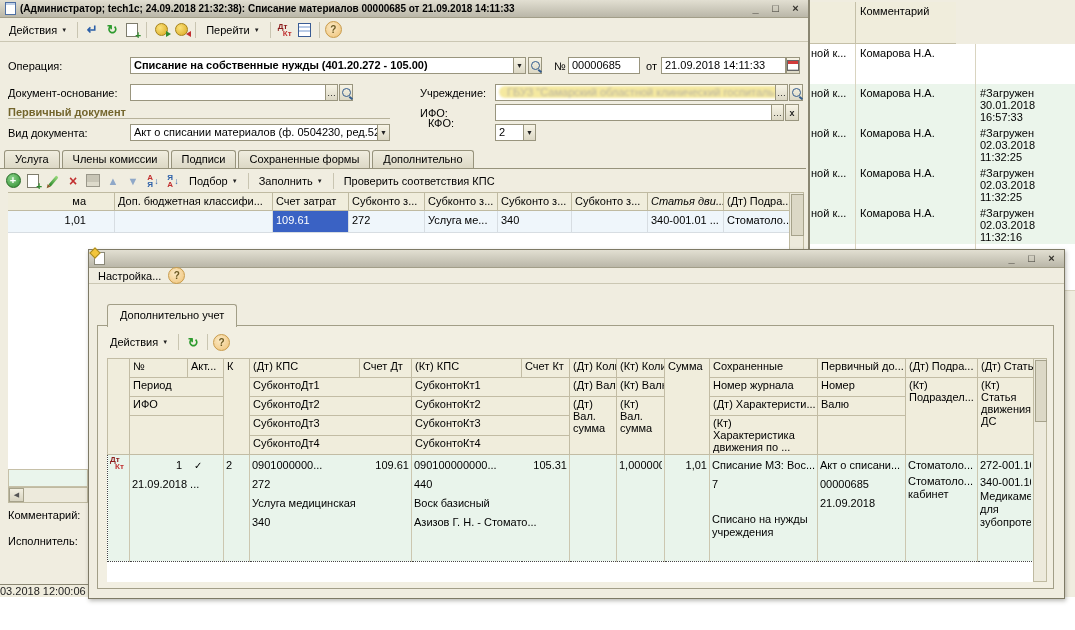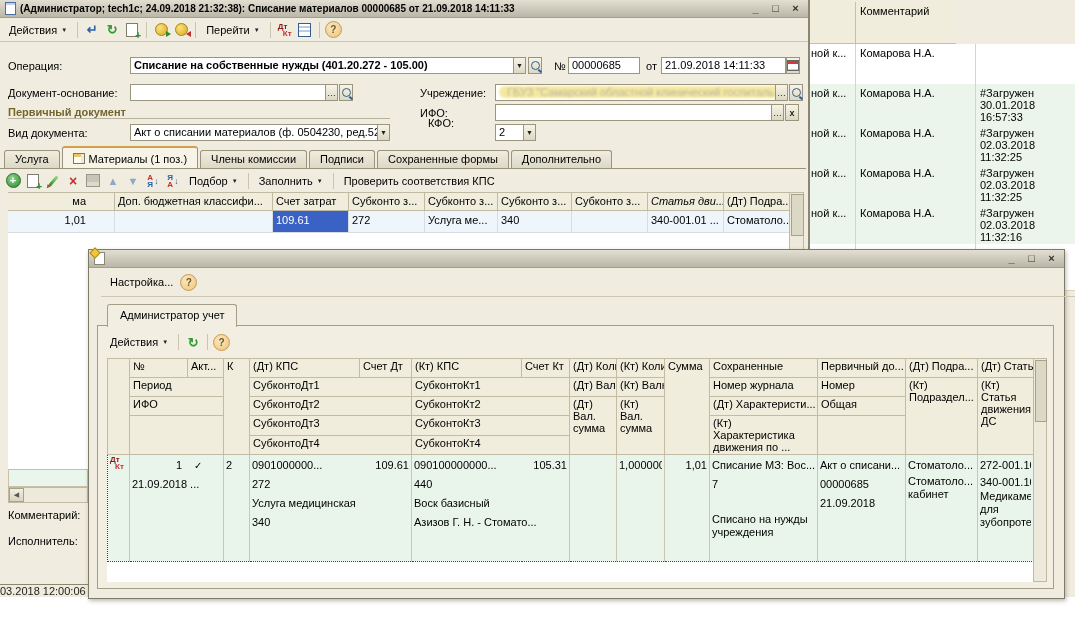--- a/index.html
+++ b/index.html
@@ -273,24 +273,20 @@
         <span>▼</span>
       </div>
     <span class="flabel" style="left:420px;top:117px;padding-left:8px;">КФО:</span>
     <div class="finput" style="left:495px;top:124px;width:29px;">2</div>
     <div class="fbtn" style="left:523px;top:124px;">
         <span>▼</span>
       </div>
 
     <div class="tabs" style="left:4px;top:148px;height:21px;">
       <span class="tab">Услуга</span>
-      <span class="tab active">
-        <span class="tabico"></span>
-        <span>Материалы (1 поз.)</span>
-      </span>
       <span class="tab">Члены комиссии</span>
       <span class="tab">Подписи</span>
       <span class="tab">Сохраненные формы</span>
       <span class="tab">Дополнительно</span>
     </div>
     <div class="tabline" style="left:0;top:168px;width:806px;"></div>
 
     <div class="tbar" style="left:0;top:169px;width:789px;height:23px;">
       <span class="ico16">
           <span class="circle-add">+</span>
@@ -386,30 +382,30 @@
   <div id="dialog" class="win">
     <div class="titlebar">
       <span class="dlgico"></span>
       <span class="winbtns">
         <span class="wbtn">_</span>
         <span class="wbtn">□</span>
         <span class="wbtn">×</span>
       </span>
     </div>
 
-    <div class="tbar" style="left:12px;top:18px;width:100%;height:29px;border-bottom:1px solid #CBC7B3;">
+    <div class="tbar" style="left:0;top:18px;width:100%;height:16px;border-bottom:1px solid #CBC7B3;">
       <span class="menu-label">
         <span>Настройка...</span>
       </span>
       <span class="helpico">
           <span>?</span>
         </span>
     </div>
 
-    <div id="dlg-tab">Администратор учет</div>
+    <div id="dlg-tab">Дополнительно учет</div>
     <div id="dlg-panel"></div>
 
     <div class="tbar" style="left:12px;top:80px;height:24px;">
       <span class="menu-label">
         <span>Действия</span>
         <span class="dd">▼</span>
       </span>
       <span class="sep"></span>
       <span class="ico16">
           <span class="refresh">↻</span>
@@ -473,21 +469,21 @@
           </tr>
           <tr>
             <th colspan="2">ИФО</th>
             <th colspan="2">СубконтоДт2</th>
             <th colspan="2">СубконтоКт2</th>
             <th rowspan="3" class="wrap">(Дт) Вал.
 сумма</th>
             <th rowspan="3" class="wrap">(Кт) Вал.
 сумма</th>
             <th>(Дт) Характеристи...</th>
-            <th>Общая</th>
+            <th>Валю</th>
           </tr>
           <tr>
             <th colspan="2" rowspan="2"></th>
             <th colspan="2">СубконтоДт3</th>
             <th colspan="2">СубконтоКт3</th>
             <th rowspan="2" class="wrap">(Кт) Характеристика
 движения по ...</th>
             <th rowspan="2"></th>
           </tr>
           <tr>

